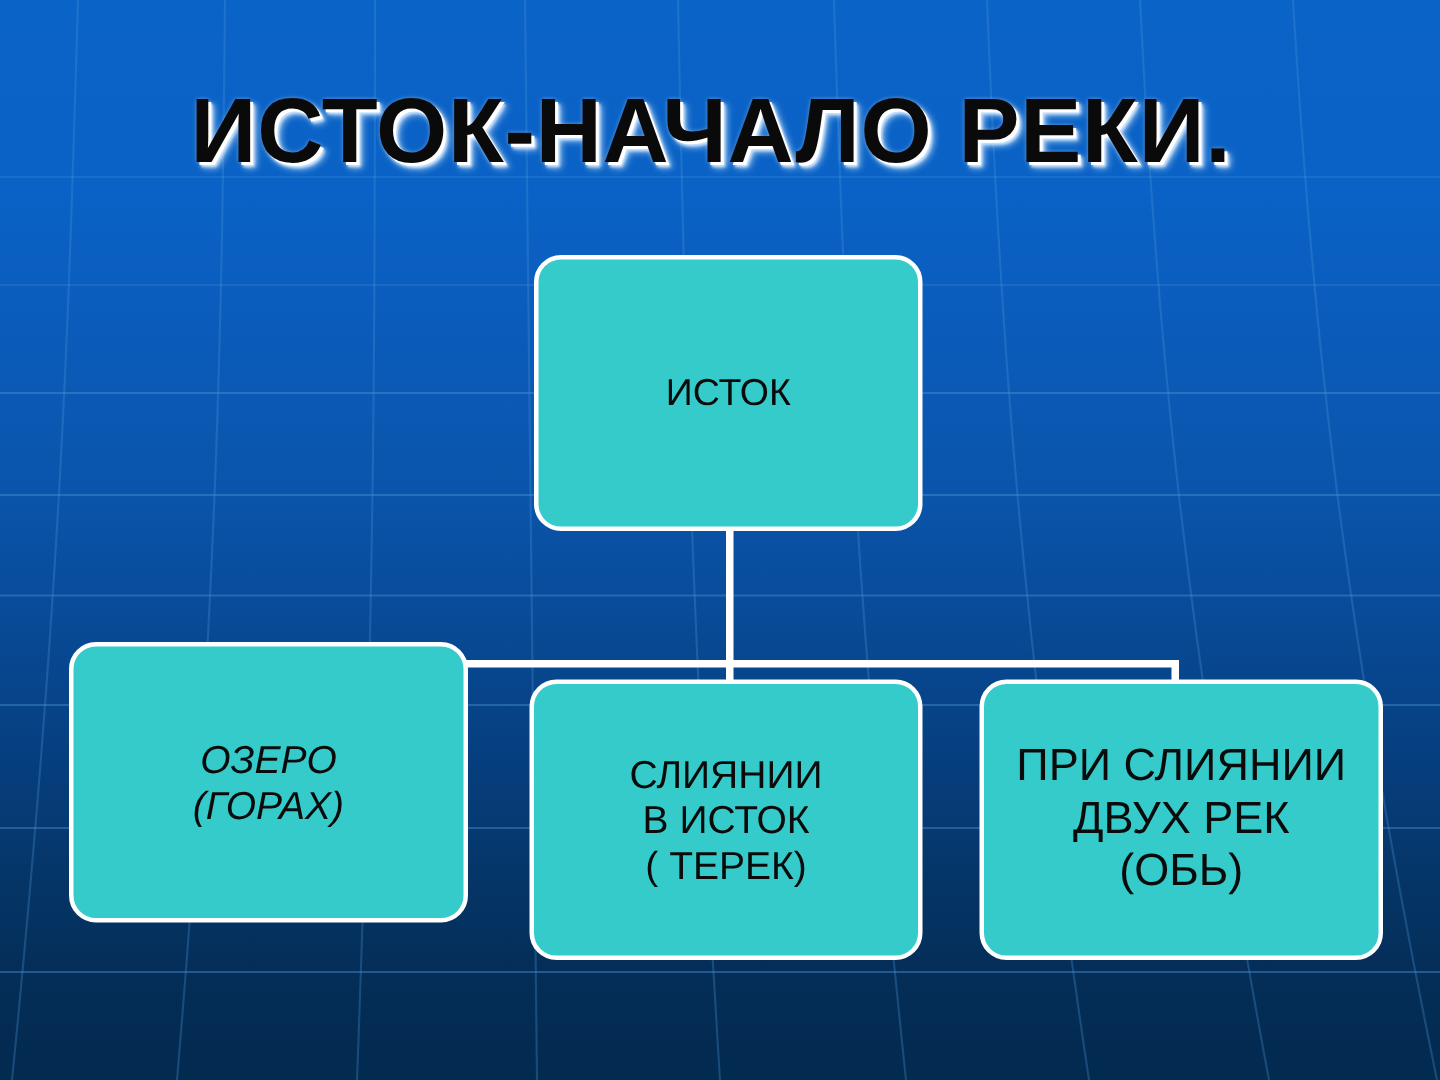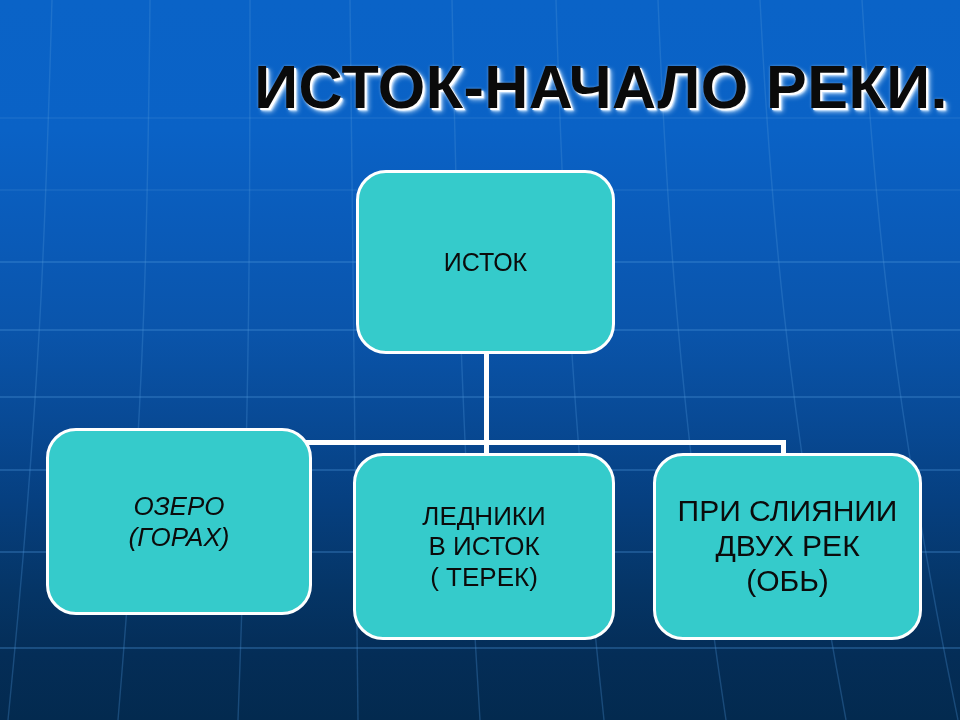--- a/index.html
+++ b/index.html
@@ -33,21 +33,21 @@
     height: 720px;
     pointer-events: none;
   }
 
   
   .slide-title {
     position: absolute;
     top: 52px;
     left: 0;
     width: 948px;
-    text-align: right;
+    text-align: center;
     font-size: 61px;
     font-weight: bold;
     color: #0a0a0a;
     letter-spacing: 0.5px;
     white-space: nowrap;
     text-shadow:
        2px 2px 0 #ffffff,
        3px 3px 2px #cfe6ff,
        4px 4px 5px rgba(210,235,255,0.75),
        0 0 3px rgba(255,255,255,0.35);
@@ -62,21 +62,21 @@
   #conn-horiz-bar  { left: 177px; top: 440px; width: 609px; height: 5px; }
   #conn-drop-left  { left: 177px; top: 440px; width: 5px; height: 18px; }
   #conn-drop-mid   { left: 484px; top: 440px; width: 5px; height: 18px; }
   #conn-drop-right { left: 781px; top: 440px; width: 5px; height: 18px; }
 
   
   .node {
     position: absolute;
     background: #35cbcb;
     border: 3px solid #ffffff;
-    border-radius: 30px;
+    border-radius: 18px;
     box-sizing: border-box;
     display: flex;
     align-items: center;
     justify-content: center;
     text-align: center;
     color: #0b0b0b;
     line-height: 1.16;
   }
   .node .node-label { display: block; }
 
@@ -145,21 +145,21 @@
 
   <div class="node" id="node-lake">
     <div>
       <span class="node-label">ОЗЕРО</span>
       <span class="node-label">(ГОРАХ)</span>
     </div>
   </div>
 
   <div class="node" id="node-glacier">
     <div>
-      <span class="node-label">ЛЕДНИКИ</span>
+      <span class="node-label">СЛИЯНИИ</span>
       <span class="node-label">В ИСТОК</span>
       <span class="node-label">( ТЕРЕК)</span>
     </div>
   </div>
 
   <div class="node" id="node-confluence">
     <div>
       <span class="node-label">ПРИ СЛИЯНИИ</span>
       <span class="node-label">ДВУХ РЕК</span>
       <span class="node-label">(ОБЬ)</span>

